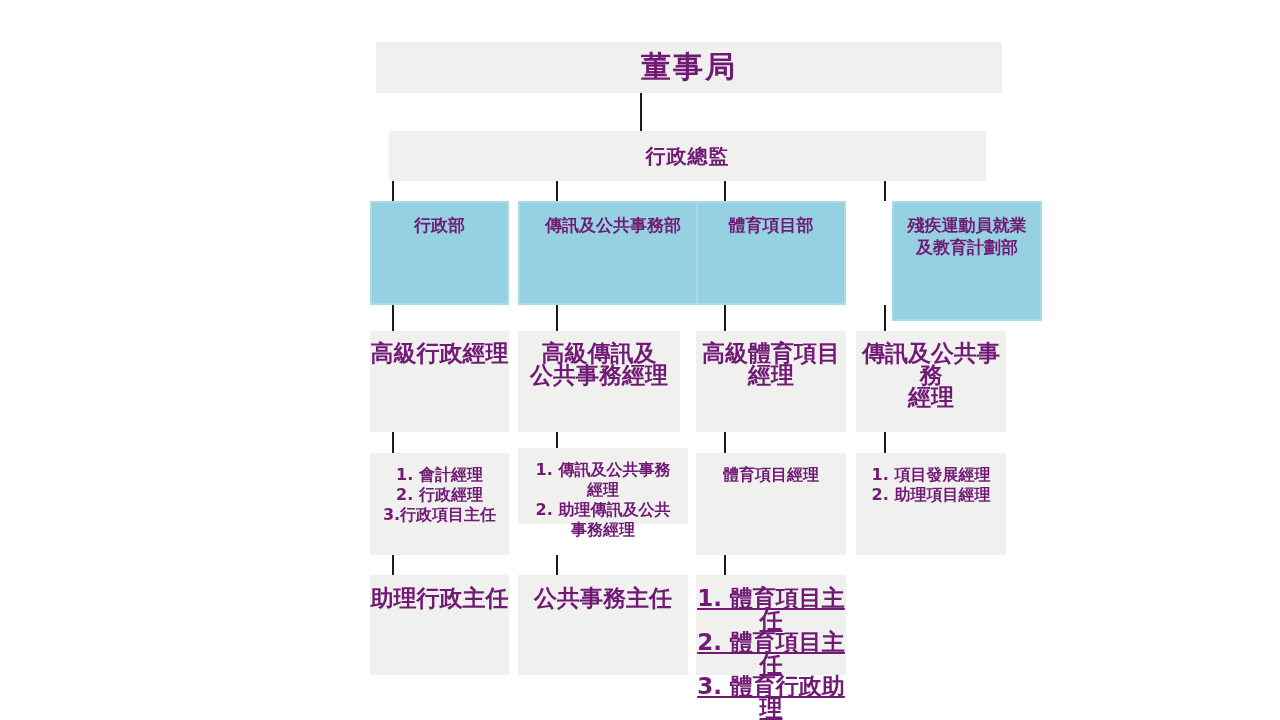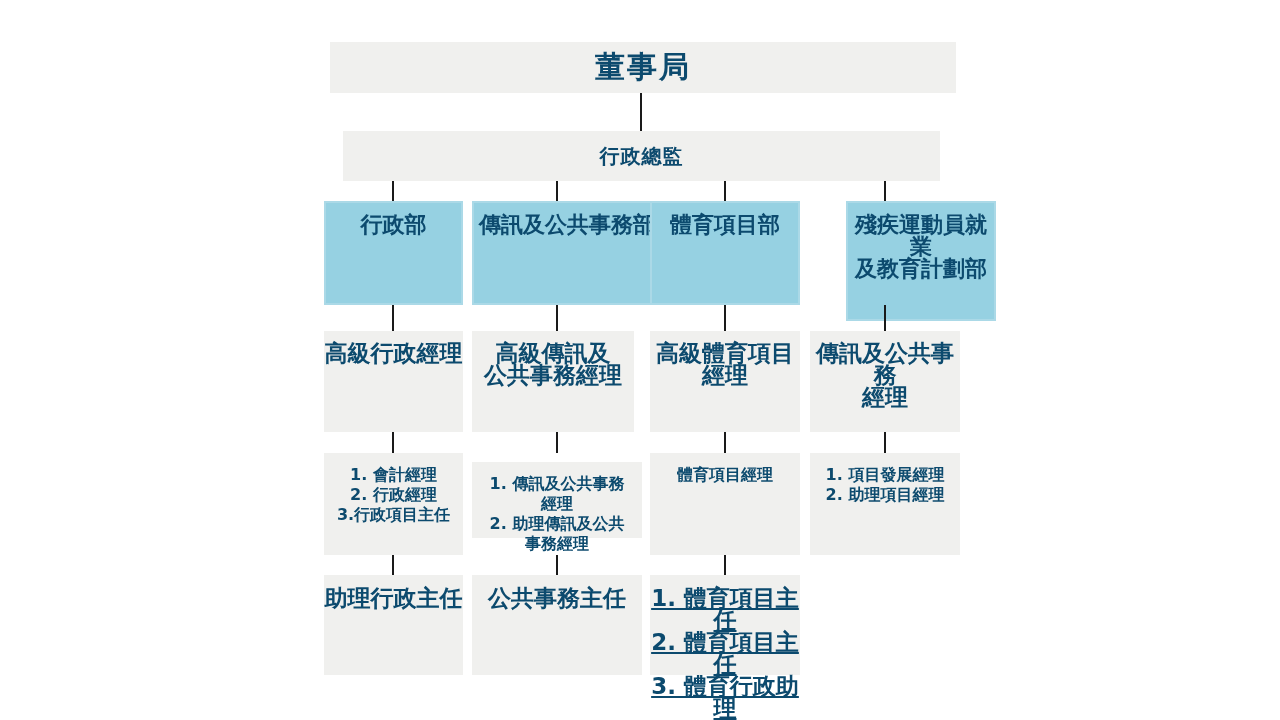--- a/index.html
+++ b/index.html
@@ -18,31 +18,32 @@
   }
   .node {
     position: absolute;
     box-sizing: border-box;
     background: #f0f0ee;
     display: flex;
     justify-content: center;
     text-align: center;
     font-weight: 700;
     white-space: pre-line;
-    color: #0c4a6e;
+    color: #701a75;
+    margin-left: 46px;
   }
   .node.center-v { align-items: center; }
   .node.top-v    { align-items: flex-start; }
   .node.blue {
     background: #96d1e2;
     border: 2px solid #abd9e7;
   }
   .board-box  { font-size: 30px; letter-spacing: 2px; }
   .ceo-box    { font-size: 20px; letter-spacing: 1px; }
-  .dept-box   { font-size: 22px; line-height: 22px; padding-top: 11px; }
+  .dept-box   { font-size: 17px; line-height: 22px; padding-top: 11px; }
   .senior-box { font-size: 23px; line-height: 22px; padding-top: 11px; }
   .mgr-box    { font-size: 16px; line-height: 20px; padding-top: 12px; }
   .off-box    { font-size: 23px; line-height: 22px; padding-top: 12px; }
   .vline {
     position: absolute;
     width: 2px;
     background: #1a1a1a;
   }
 </style>
 </head>
@@ -81,21 +82,21 @@
 經理</div>
 
   <div class="vline" style="left:392px; top:432px; height:21px;"></div>
   <div class="vline" style="left:556px; top:432px; height:21px;"></div>
   <div class="vline" style="left:724px; top:432px; height:21px;"></div>
   <div class="vline" style="left:884px; top:432px; height:21px;"></div>
 
   <div class="node top-v mgr-box" style="left:324px; top:453px; width:139px; height:102px;">1. 會計經理
 2. 行政經理
 3.行政項目主任</div>
-  <div class="node top-v mgr-box" style="left:472px; top:462px; width:170px; height:76px;">1. 傳訊及公共事務
+  <div class="node top-v mgr-box" style="left:472px; top:448px; width:170px; height:76px;">1. 傳訊及公共事務
 經理
 2. 助理傳訊及公共
 事務經理</div>
   <div class="node top-v mgr-box" style="left:650px; top:453px; width:150px; height:102px;">體育項目經理</div>
   <div class="node top-v mgr-box" style="left:810px; top:453px; width:150px; height:102px;">1. 項目發展經理
 2. 助理項目經理</div>
 
   <div class="vline" style="left:392px; top:555px; height:20px;"></div>
   <div class="vline" style="left:556px; top:555px; height:20px;"></div>
   <div class="vline" style="left:724px; top:555px; height:20px;"></div>

